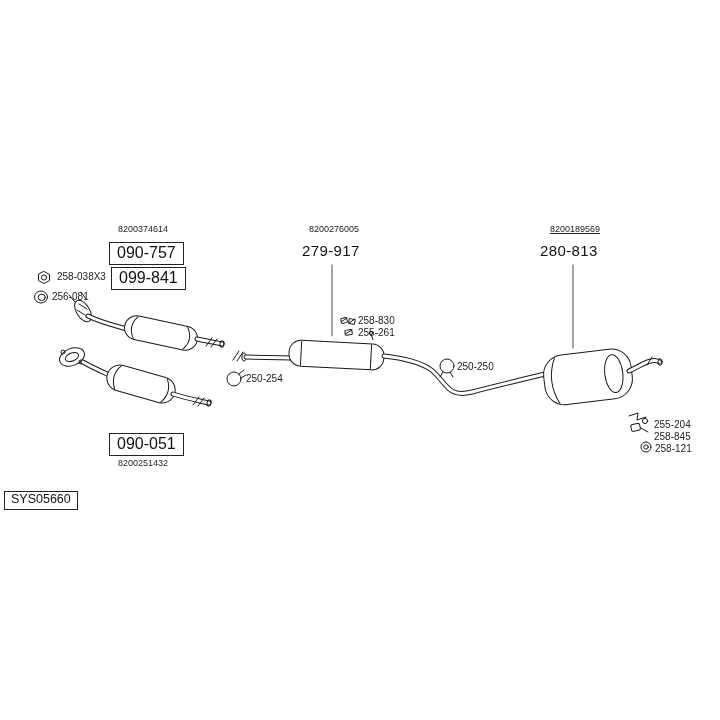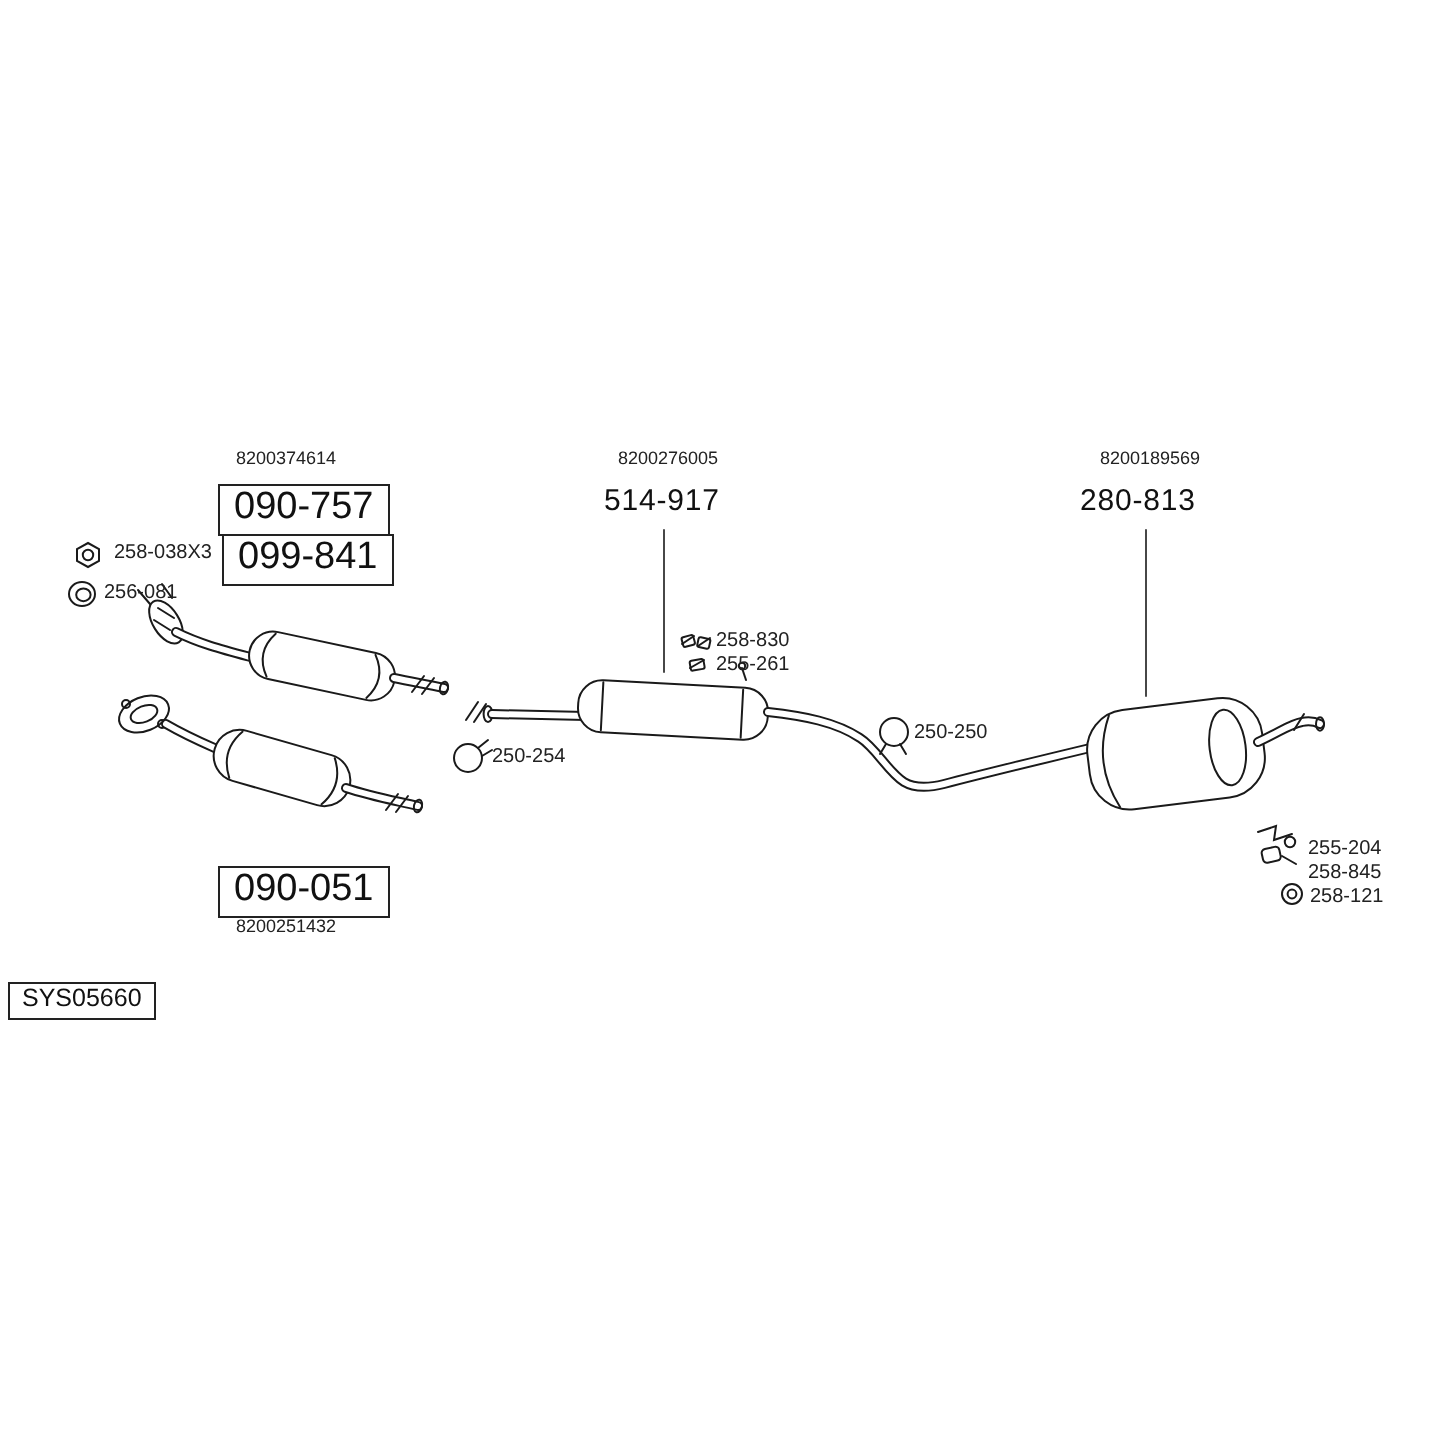--- a/index.html
+++ b/index.html
@@ -2,21 +2,21 @@
 <html><head>
 <meta charset="utf-8">
 <style>
   html,body{margin:0;padding:0;}
   body{width:720px;height:720px;background:#ffffff;position:relative;overflow:hidden;
        font-family:"Liberation Sans","DejaVu Sans",sans-serif;color:#111;}
   .stage{position:absolute;inset:0;width:720px;height:720px;}
   svg.art{position:absolute;left:0;top:0;}
   .label{position:absolute;white-space:nowrap;line-height:1.1;}
   .ref{font-size:9px;text-align:center;width:90px;color:#222;}
-  .part-box{border:1px solid #222;padding:1px 7px 2px 7px;font-size:19px;background:#fff;}
+  .part-box{border:1px solid #222;padding:1px 7px 2px 7px;font-size:16px;background:#fff;}
   .part-lg{font-size:15px;letter-spacing:.4px;}
   .small-lbl{font-size:10px;color:#222;}
   .sys-box{border:1px solid #222;padding:1px 6px 2px 6px;font-size:12.5px;background:#fff;margin-top:16px;}
 </style>
 </head>
 <body>
 
 <div class="stage">
 
   <svg class="art" width="720" height="720" viewBox="0 0 720 720">
@@ -165,25 +165,25 @@
   <div class="label part-box" style="left:109px;top:242px;">090-757</div>
   <div class="label part-box" style="left:111px;top:267px;">099-841</div>
   <div class="label small-lbl" style="left:57px;top:271px;">258-038X3</div>
   <div class="label small-lbl" style="left:52px;top:291px;">256-081</div>
   <div class="label part-box" style="left:109px;top:433px;">090-051</div>
   <div class="label ref" style="left:98px;top:459px;">8200251432</div>
 
   <div class="label sys-box" style="left:4px;top:475px;">SYS05660</div>
 
   <div class="label ref" style="left:289px;top:225px;">8200276005</div>
-  <div class="label part-lg" style="left:302px;top:243px;">514-917</div>
+  <div class="label part-lg" style="left:302px;top:243px;">279-917</div>
   <div class="label small-lbl" style="left:358px;top:315px;">258-830</div>
   <div class="label small-lbl" style="left:358px;top:327px;">255-261</div>
   <div class="label small-lbl" style="left:246px;top:373px;">250-254</div>
 
-  <div class="label ref" style="left:530px;top:225px;">8200189569</div>
+  <div class="label ref" style="left:530px;top:225px;text-decoration:underline;">8200189569</div>
   <div class="label part-lg" style="left:540px;top:243px;">280-813</div>
   <div class="label small-lbl" style="left:457px;top:361px;">250-250</div>
   <div class="label small-lbl" style="left:654px;top:419px;text-align:right;">255-204</div>
   <div class="label small-lbl" style="left:654px;top:431px;">258-845</div>
   <div class="label small-lbl" style="left:655px;top:443px;">258-121</div>
 
 </div>
 
 </body></html>

